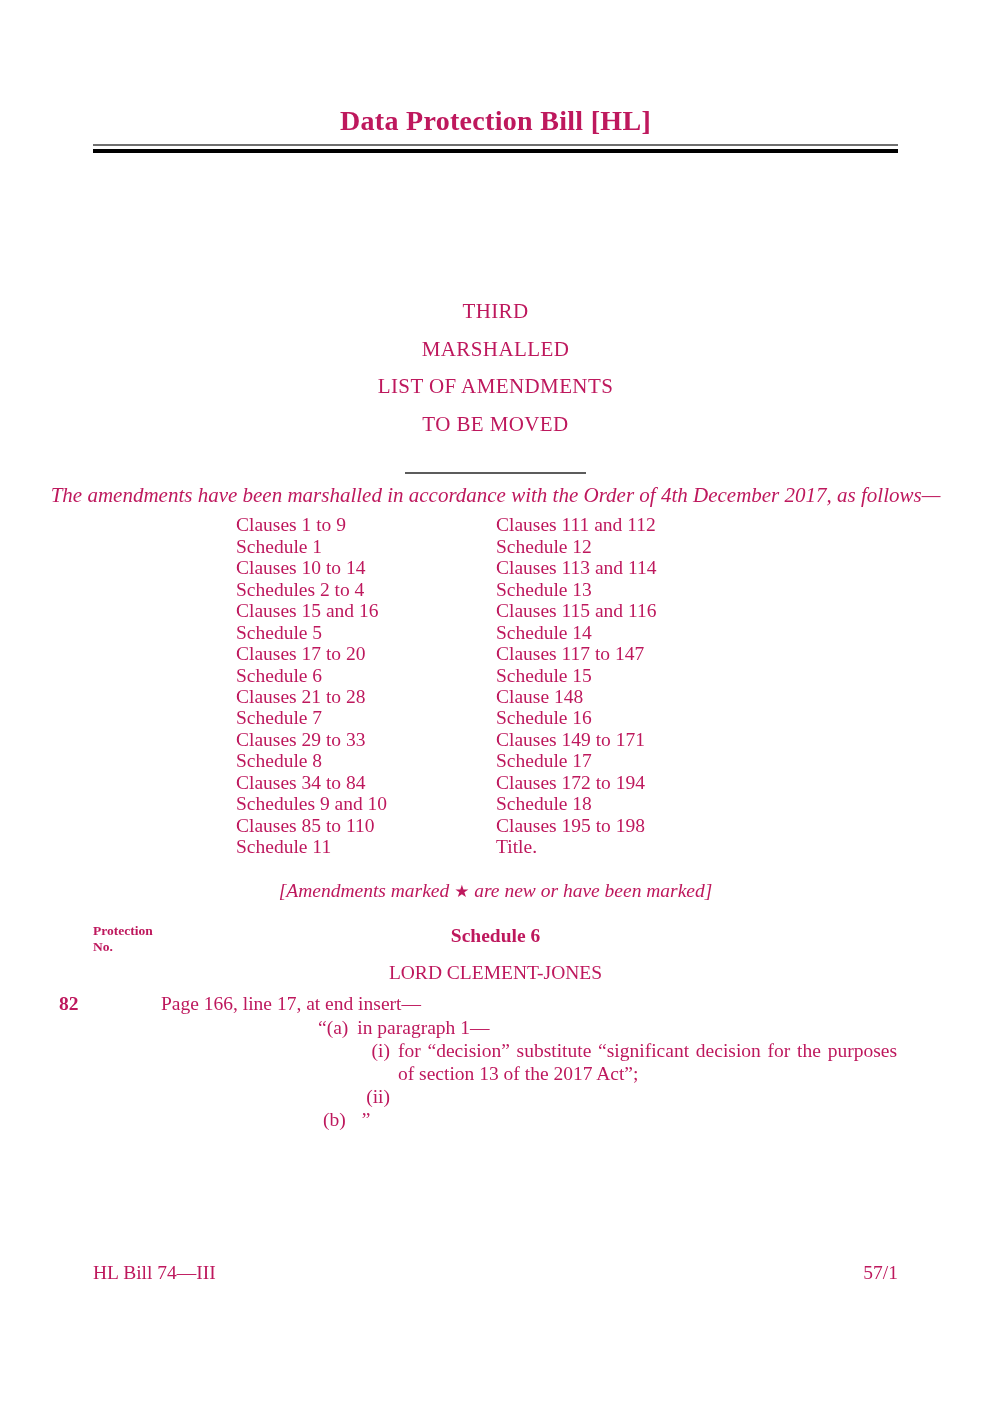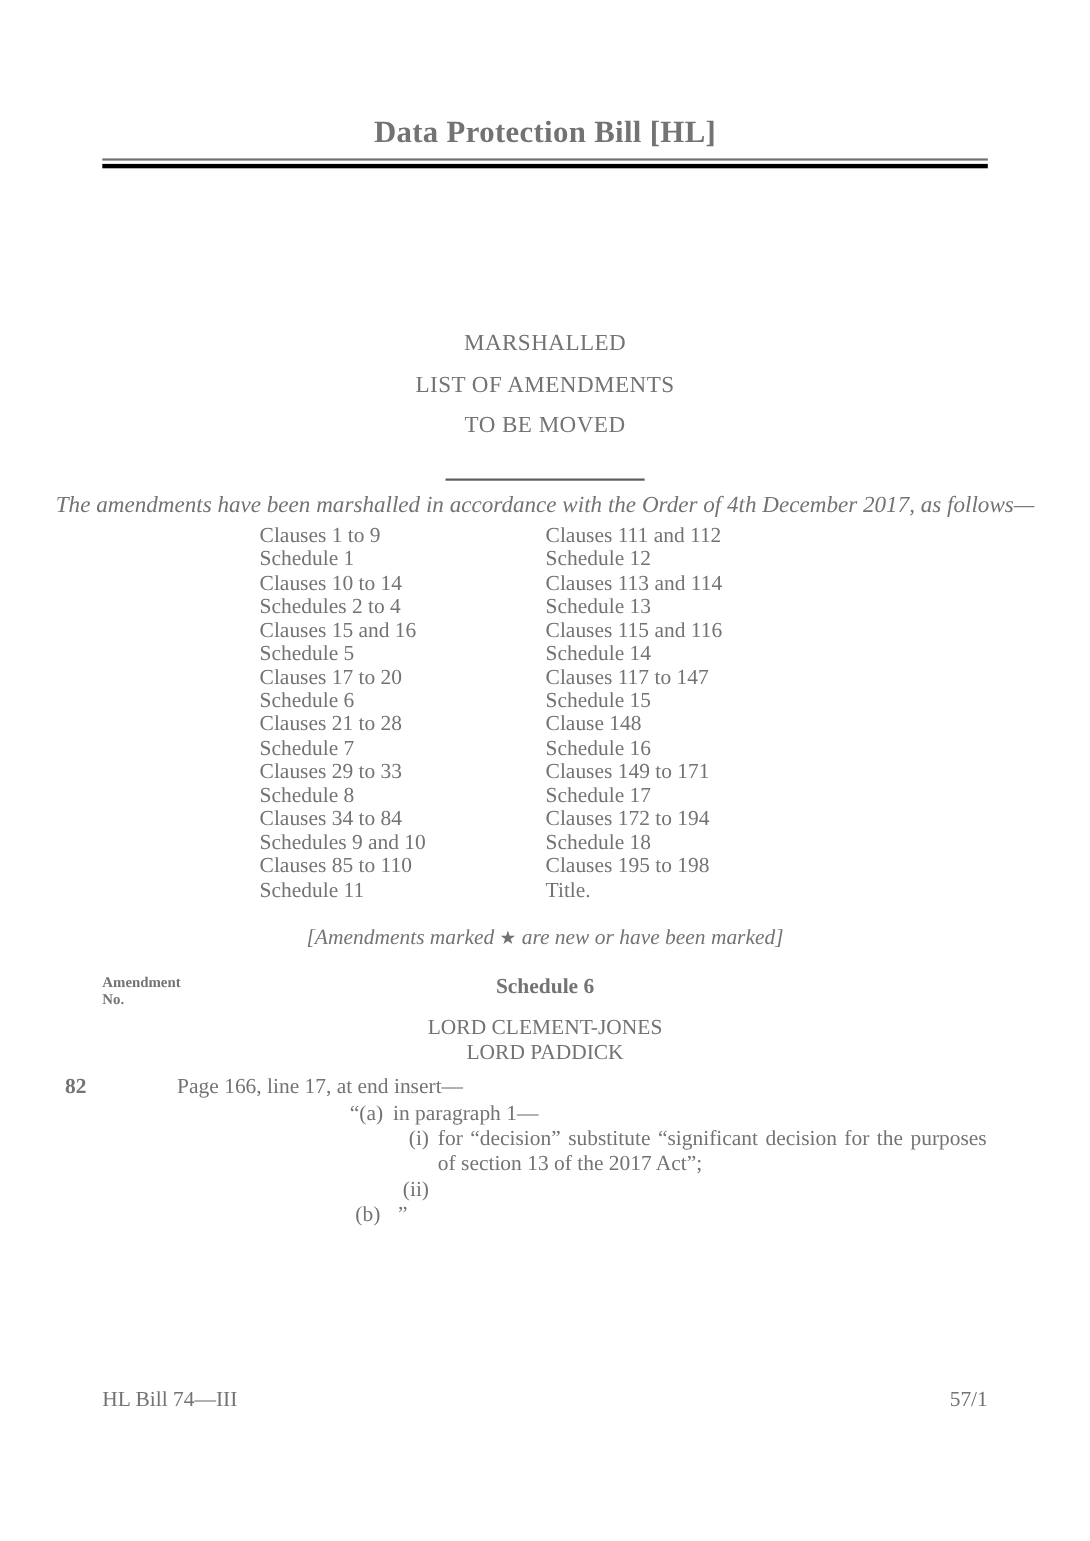--- a/index.html
+++ b/index.html
@@ -1,21 +1,21 @@
 <!DOCTYPE html>
 <html><head>
 <meta charset="utf-8">
 <style>
   html, body { margin: 0; padding: 0; background: #ffffff; }
   .page {
     position: relative;
     width: 991px;
     height: 1401px;
     background: #ffffff;
-    color: #737373;
+    color: #be185d;
     font-family: "Liberation Serif", "DejaVu Serif", serif;
     overflow: hidden;
   }
 
   
   .doc-title {
     margin: 0;
     padding-top: 105px;
     text-align: center;
     font-size: 28px;
@@ -106,20 +106,21 @@
 <div class="page">
 
   <h1 class="doc-title">Data Protection Bill [HL]</h1>
 
   <div class="double-rule">
     <div class="rule-thin"></div>
     <div class="rule-thick"></div>
   </div>
 
   <div class="headings">
+    <div class="h-line">THIRD</div>
     <div class="h-line">MARSHALLED</div>
     <div class="h-line">LIST OF AMENDMENTS</div>
     <div class="h-line">TO BE MOVED</div>
   </div>
 
   <div class="short-rule"></div>
 
   <p class="marshal-note">The amendments have been marshalled in accordance with the Order of 4th December 2017, as follows—</p>
 
   <div class="columns">
@@ -158,29 +159,28 @@
       <div class="list-item">Schedule 18</div>
       <div class="list-item">Clauses 195 to 198</div>
       <div class="list-item">Title.</div>
     </div>
   </div>
 
   <p class="star-note"><span>[Amendments marked </span><span class="star">★</span><span> are new or have been marked]</span></p>
 
   <div class="amend-header">
     <div class="amend-no-label">
-      <div>Amendment</div>
+      <div>Protection</div>
       <div>No.</div>
     </div>
     <div class="schedule-title">Schedule 6</div>
   </div>
 
   <div class="movers">
     <div>LORD CLEMENT-JONES</div>
-    <div>LORD PADDICK</div>
   </div>
 
   <div class="amendment-row">
     <span class="amend-num">82</span>
     <span class="amend-instruction">Page 166, line 17, at end insert—</span>
   </div>
 
   <div class="para-a">
     <span class="p-label">“(a)</span><span>in paragraph 1—</span>
   </div>

